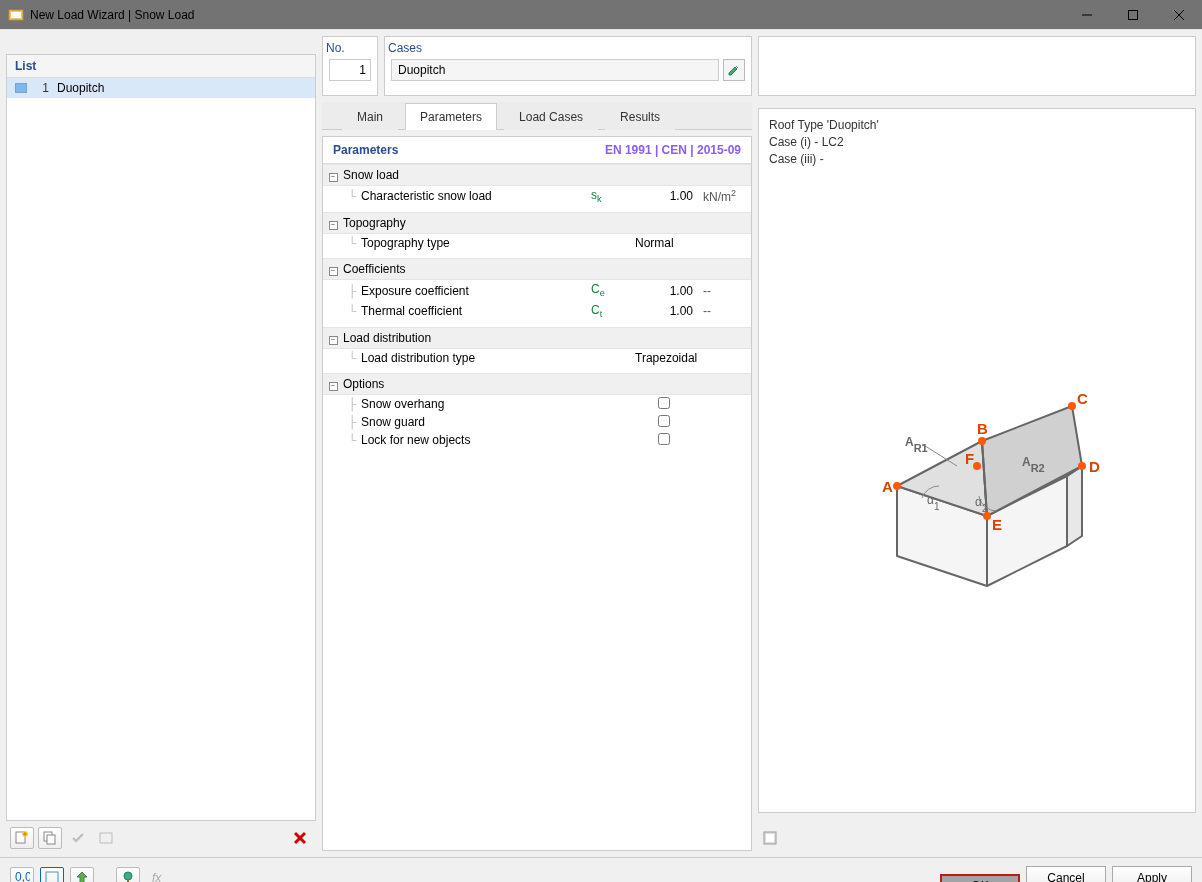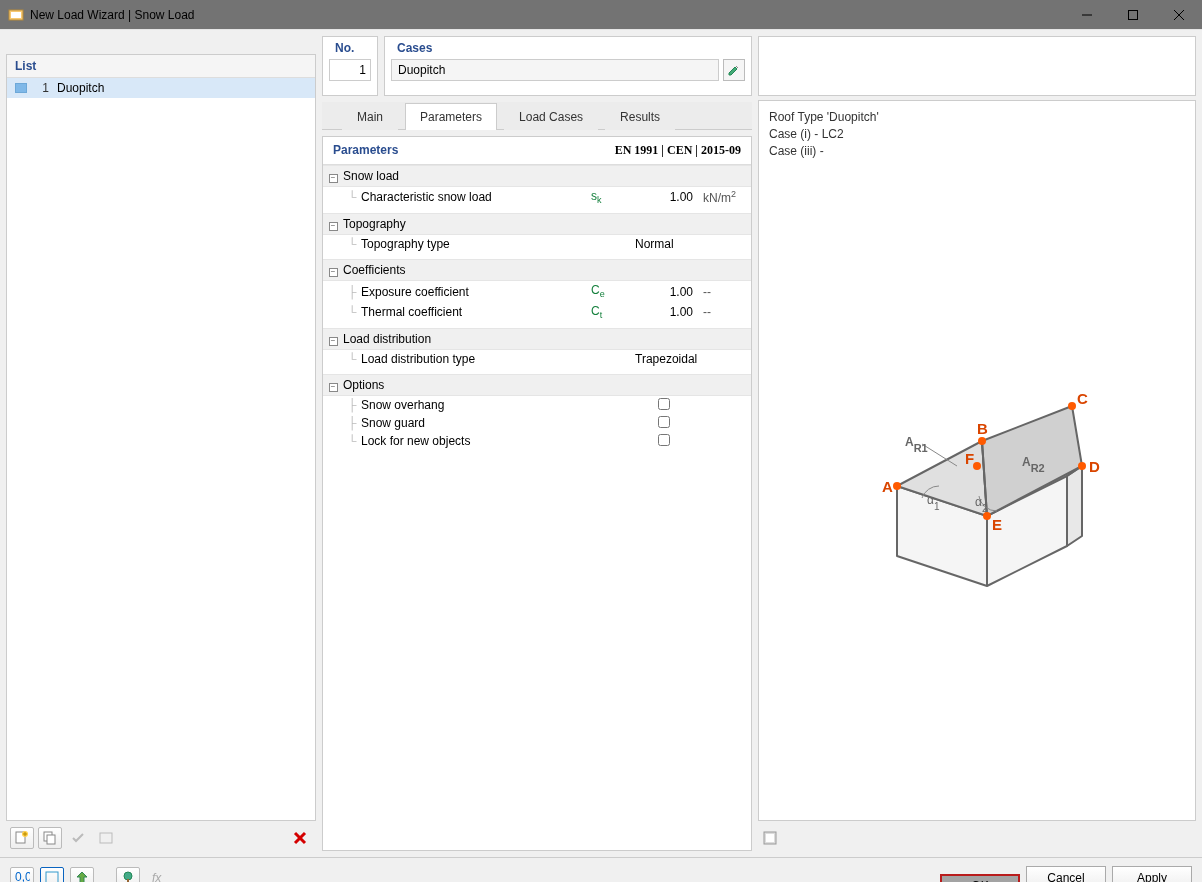--- a/index.html
+++ b/index.html
@@ -25,58 +25,58 @@
 .left .toolbar { height:26px; display:flex; align-items:center; gap:4px; padding:0 4px; }
 .iconbtn { width:24px; height:22px; border:1px solid #bbb; background:linear-gradient(#fff,#eee); display:flex; align-items:center; justify-content:center; border-radius:2px; }
 .iconbtn.flat { border-color:transparent; background:transparent;}
 .iconx { width:16px; height:16px; }
 .spacer { flex:1; }
 
 
 .mid { width:430px; display:flex; flex-direction:column; gap:6px;}
 .mid .toprow { display:flex; gap:6px; height:60px;}
 .fieldbox { background:#fff; border:1px solid #ccc; padding:0; display:flex; flex-direction:column; }
-.fieldbox .lbl { color:#2a4d8f; font-weight:700; padding:4px 12px; }
+.fieldbox .lbl { color:#2a4d8f; font-weight:400; padding:4px 3px; }
 .fieldbox .val { padding:3px 6px; }
 .fieldbox.no { width:56px; }
 .fieldbox.no .val { border:1px solid #ccc; margin:0 6px 6px 6px; text-align:right; padding:3px 4px; background:#fff;}
 .fieldbox.name { flex:1; }
 .fieldbox.name .valrow { display:flex; gap:4px; padding:0 6px 6px 6px; align-items:center;}
 .fieldbox.name input { flex:1; border:1px solid #ccc; padding:3px 6px; background:#f5f5f5;}
 .editbtn { width:22px; height:22px; border:1px solid #bbb; background:#f5f5f5; display:flex; align-items:center; justify-content:center;}
 
 
 .tabs { display:flex; border-bottom:1px solid #ccc; padding-left:20px; gap:7px; background:#ececec;}
 .tab { padding:6px 14px; background:#ececec; border:1px solid transparent; border-bottom:none; color:#333; position:relative; top:1px;}
 .tab.active { background:#fff; border-color:#ccc; }
 
 
 .paramwrap { flex:1; background:#fff; border:1px solid #ccc; }
 .paramhdr { display:flex; padding:6px 10px; border-bottom:1px solid #ddd; background:#fff;}
 .paramhdr .t1 { color:#2a4d8f; font-weight:600; flex:1;}
-.paramhdr .t2 { color:#000000; font-weight:600;font-family:Liberation Serif, serif;}
+.paramhdr .t2 { color:#8b5cf6; font-weight:600;}
 .ptable { width:100%; }
 .grp { display:flex; align-items:center; background:#f0f0f0; border-top:1px solid #e5e5e5; border-bottom:1px solid #e5e5e5;}
 .grp .toggle { width:20px; text-align:center; color:#555; }
 .grp .toggle .box { width:9px; height:9px; border:1px solid #888; display:inline-flex; align-items:center; justify-content:center; font-size:8px; line-height:1; background:#fff;}
 .grp .gname { padding:3px 0;}
 .prow { display:flex; align-items:center; background:#fff; }
 .prow .pad { width:20px;}
 .prow .tree { width:18px; display:flex; align-items:center; justify-content:center; color:#bbb;}
 .prow .pname { flex:1; padding:2px 0;}
 .prow .psym { width:42px; color:#15803d; padding:2px 4px; font-family:'Segoe UI',sans-serif; }
 .prow .pval { width:70px; text-align:right; padding:2px 6px;}
 .prow .punit { width:52px; padding:2px 4px; color:#555;}
 .prow .pvaltxt { width:122px; padding:2px 6px;}
 .sep { height:6px; background:#fff;}
 input[type=checkbox]{ width:12px; height:12px; }
 .prow .chkcell { width:70px; text-align:center; padding:1px;}
 
 
-.right { flex:1; display:flex; flex-direction:column; gap:4px;}
+.right { flex:1; display:flex; flex-direction:column; gap:12px;}
 .right .top { height:60px; background:#fff; border:1px solid #ccc;}
 .right .view { flex:1; background:#fff; border:1px solid #ccc; display:flex; flex-direction:column; padding:8px 10px;}
 .right .infotext { color:#333; line-height:1.4; }
 .right .diagram { flex:1; display:flex; align-items:center; justify-content:center;}
 .right .vtoolbar { height:26px; display:flex; align-items:center;}
 
 
 .bottombar { height:42px; border-top:1px solid #ccc; display:flex; align-items:center; padding:0 10px; gap:6px; background:#f0f0f0;}
 .bottombar .btn { width:80px; height:24px; border:1px solid #aaa; background:linear-gradient(#fff,#eee); display:flex; align-items:center; justify-content:center;}
 .bottombar .btn.primary { border:2px solid #b91c1c; background:#a3a3a3;margin-top:16px;}

